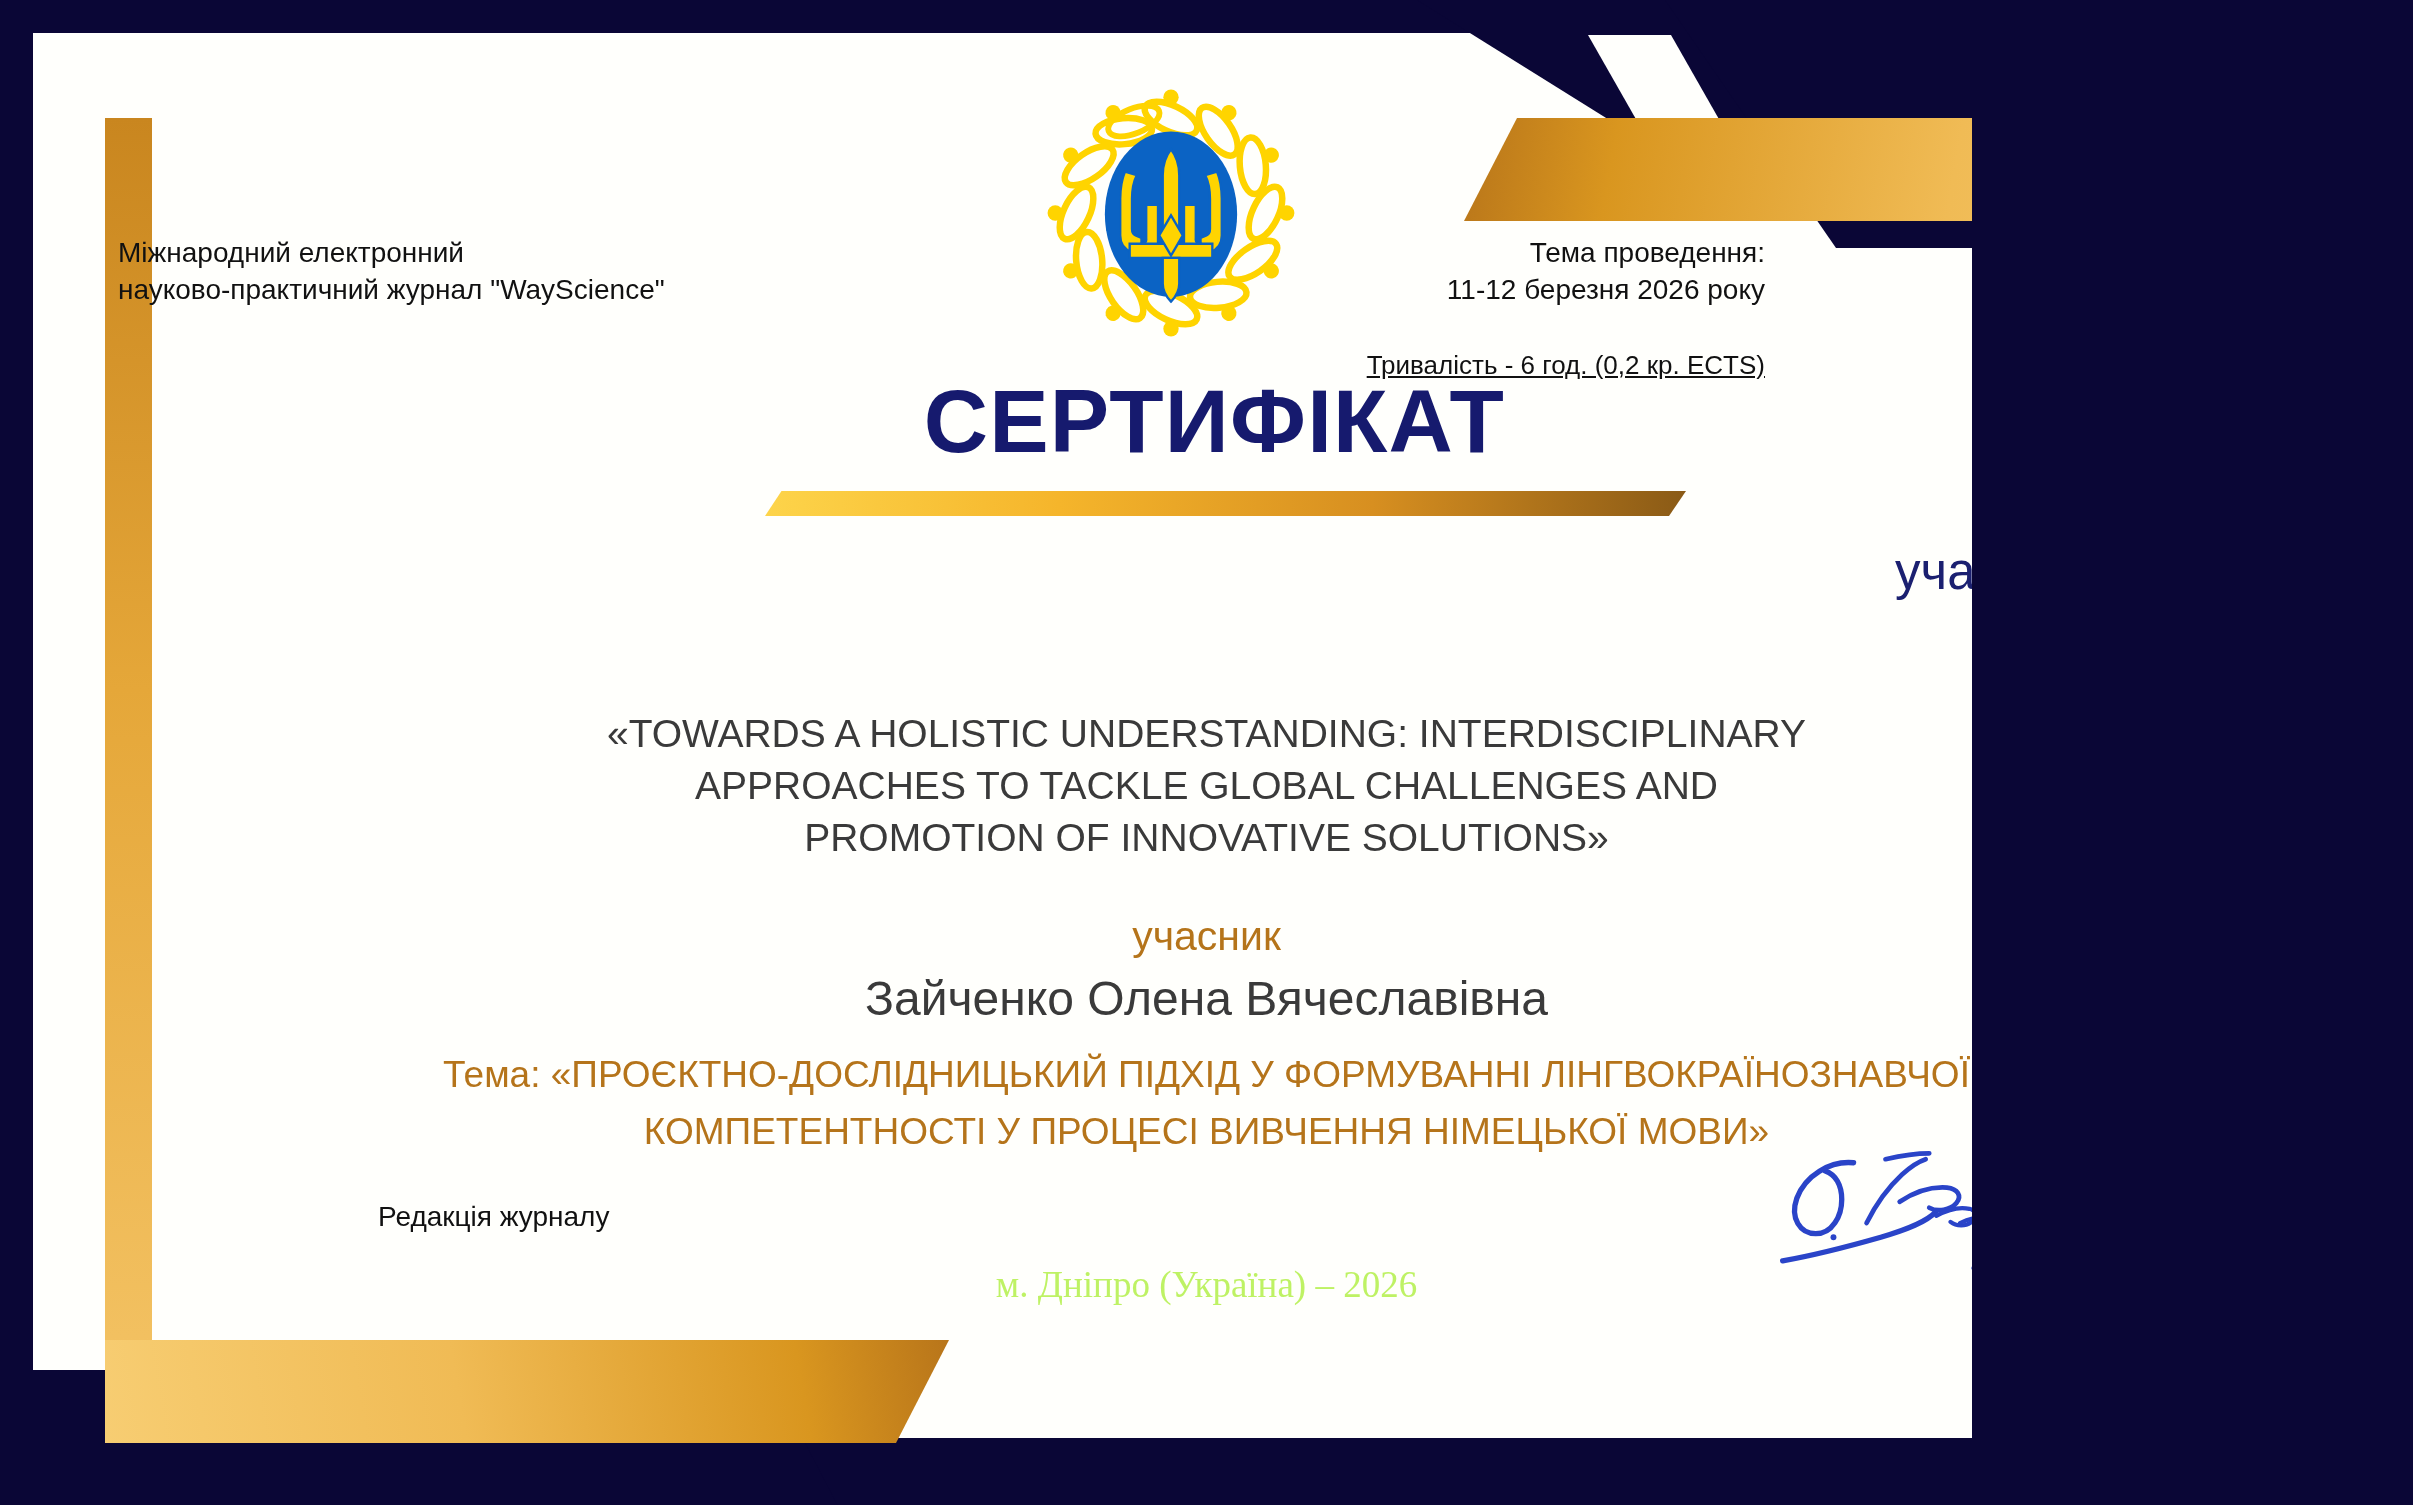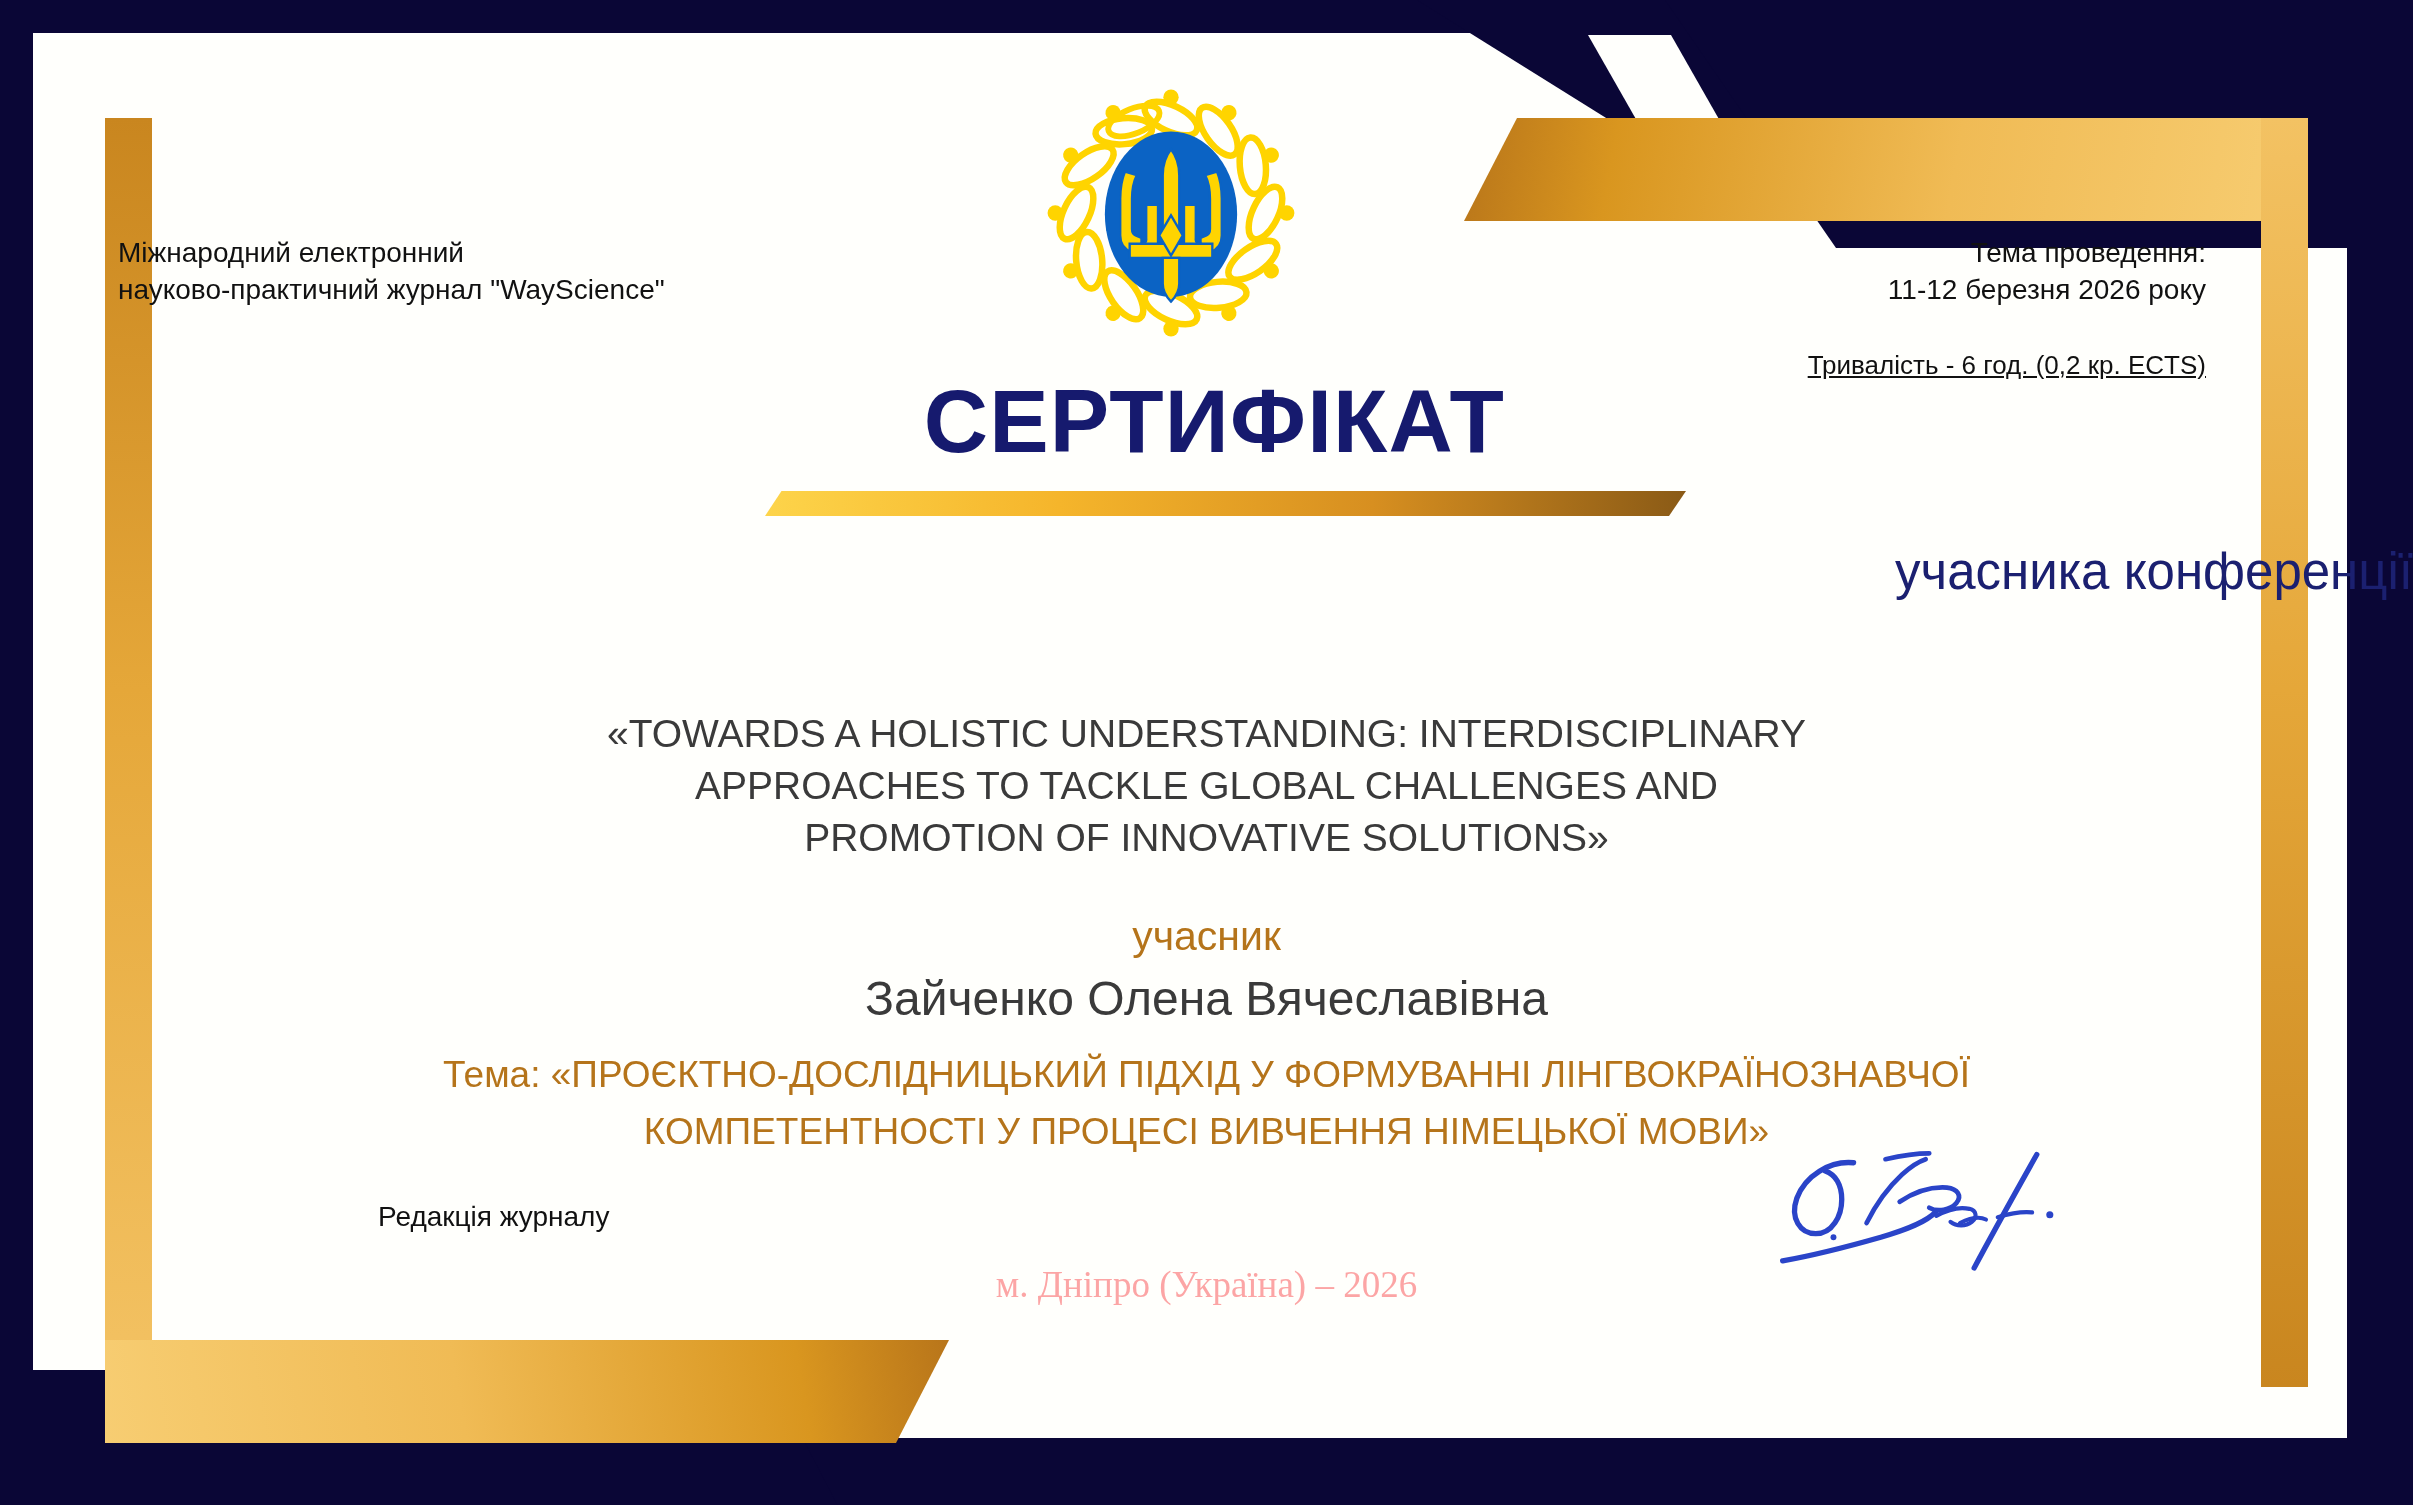--- a/index.html
+++ b/index.html
@@ -2,21 +2,21 @@
 <html style="font-size:9.4px"><head>
 <meta charset="utf-8">
 <style>
   html, body {
     margin: 0;
     padding: 0;
     background: #0a0636;
   }
   #certificate {
     position: relative;
-    width: 2413px;
+    width: 1972px;
     height: 1505px;
     background: #0a0636;
     overflow: hidden;
     font-family: "Liberation Sans", sans-serif;
   }
 
   
   .white-panel {
     position: absolute;
     left: 33px;  top: 33px;
@@ -207,21 +207,21 @@
     left: 378px; top: 1201px;
     color: #111111;
     font-size: 28px;
   }
 
   .city-line {
     position: absolute;
     left: 0; top: 1263px;
     width: 2413px;
     text-align: center;
-    color: #fca5a5;
+    color: #bef264;
     font-size: 37px;
     font-family: "Liberation Serif", serif;
   }
 
   .signature {
     position: absolute;
     left: 1759px; top: 1145px;
     width: 331px; height: 136px;
   }
 </style>

